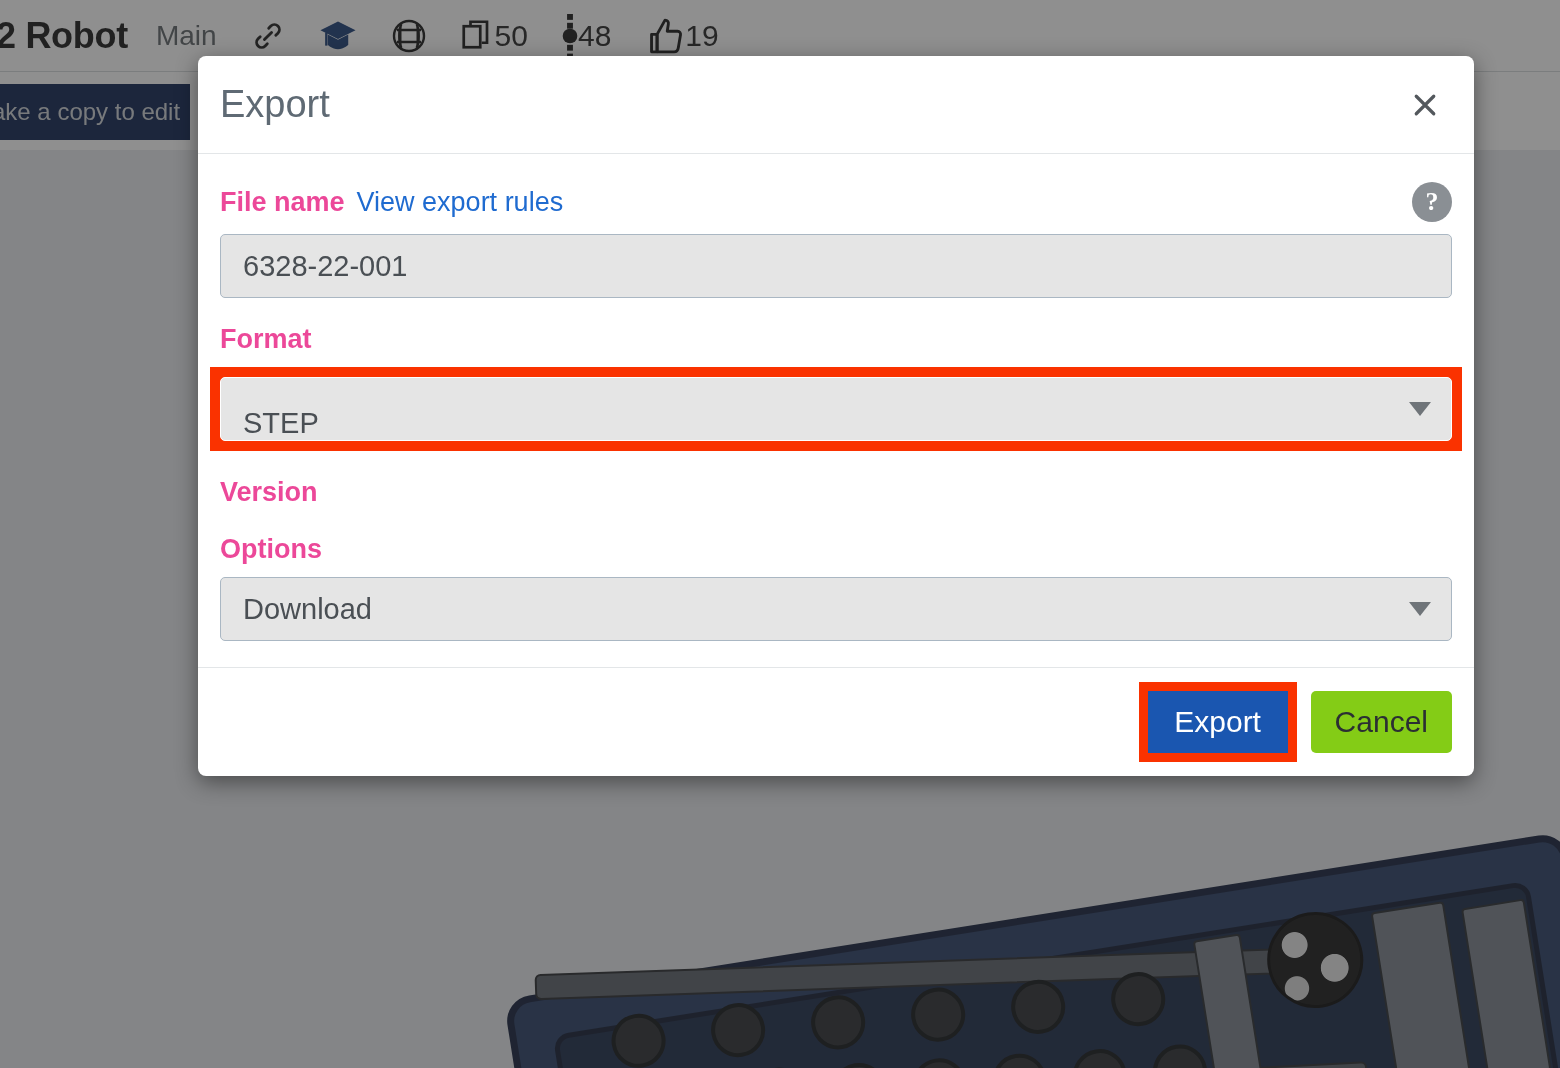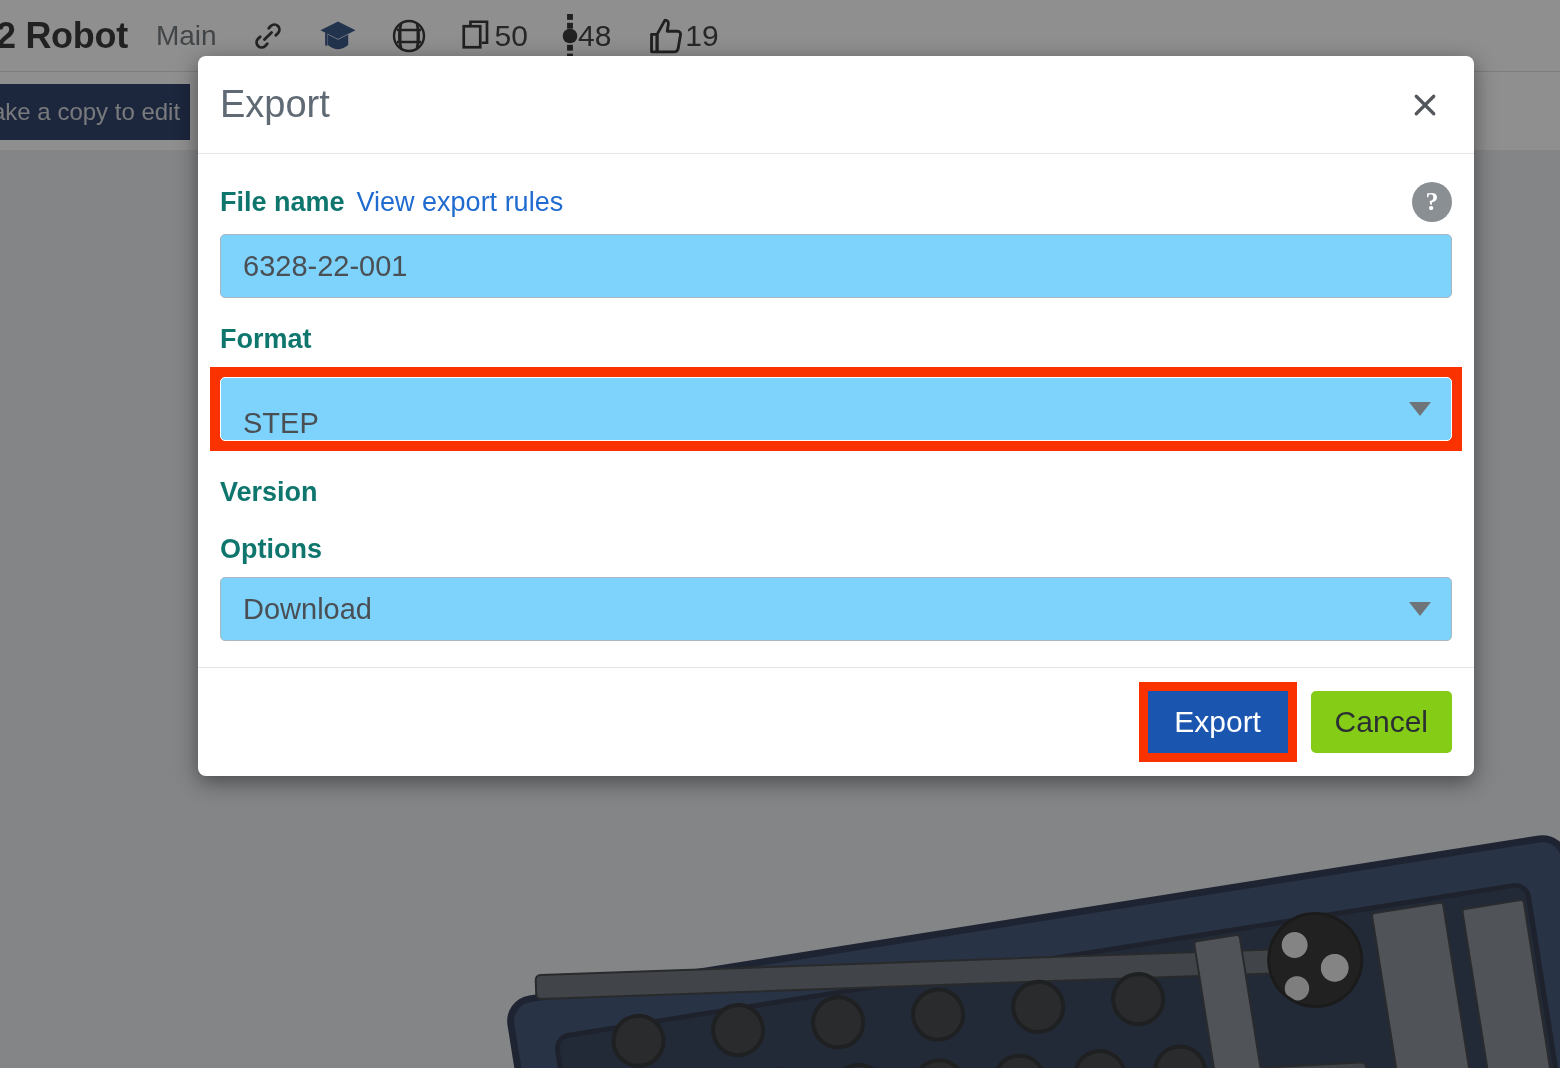--- a/index.html
+++ b/index.html
@@ -201,21 +201,21 @@
     justify-content: space-between;
     margin-bottom: 12px;
   }
   .field-label-left {
     display: flex;
     align-items: baseline;
   }
   .field-label {
     font-size: 27px;
     font-weight: bold;
-    color: #0f766e;
+    color: #ec4899;
   }
   .field-link {
     font-size: 27px;
     color: #1f6bd0;
     margin-left: 12px;
     cursor: pointer;
   }
   #help-icon {
     width: 40px; height: 40px;
     border-radius: 50%;
@@ -227,21 +227,21 @@
     align-items: center;
     justify-content: center;
     cursor: pointer;
     font-family: "Liberation Serif", serif;
   }
   .control {
     position: relative;
     height: 64px;
     border: 1px solid #aab7c3;
     border-radius: 5px;
-    background: #7dd3fc;
+    background: #e5e5e5;
     display: flex;
     align-items: center;
     box-sizing: border-box;
     padding: 0 22px;
     font-size: 29px;
     color: #4a4f54;
   }
   .control.disabled {
     background: #ececec;
   }

